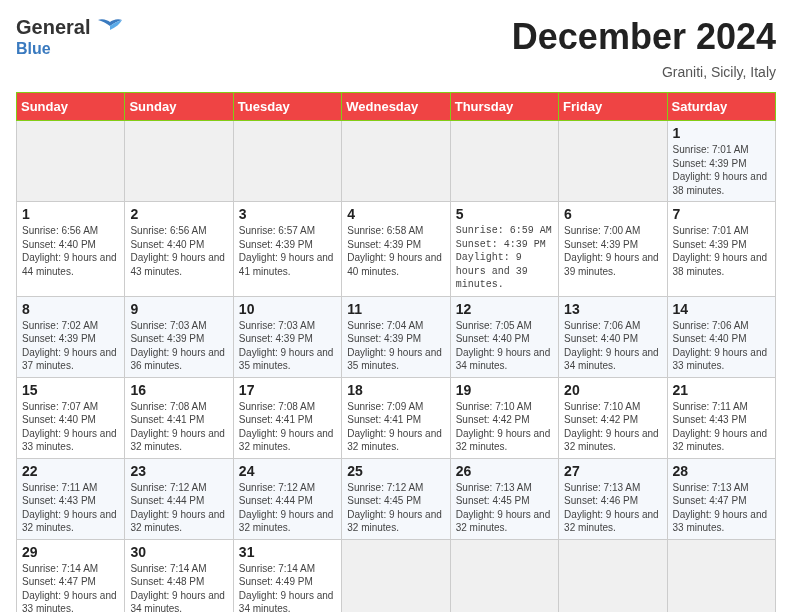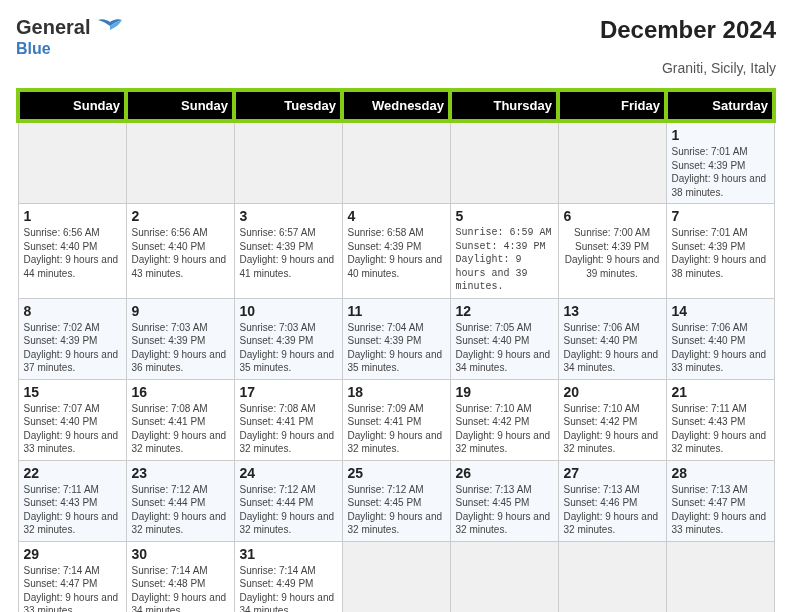--- a/index.html
+++ b/index.html
@@ -23,42 +23,42 @@
     }
     .logo-row {
       display: flex;
       align-items: center;
       gap: 4px;
     }
     .title-block {
       text-align: right;
     }
     .month-title {
-      font-size: 24px;
+      font-size: 36px;
       font-weight: bold;
       color: #222;
     }
     .location {
       font-size: 14px;
       color: #555;
-      margin-top: 16px;
+      margin-top: 6px;
     }
     table {
       width: 100%;
       border-collapse: collapse;
       table-layout: fixed;
     }
     thead tr th {
-      background-color: #000000;
+      background-color: #ef4444;
       color: white;
       font-size: 13px;
       font-weight: bold;
       padding: 6px 4px;
-      text-align: right;
-      border: 4px solid #84cc16;
+      text-align: left;
+      border: 1px solid #84cc16;
     }
     tbody tr td {
       border: 1px solid #ccc;
       vertical-align: top;
       padding: 4px 5px;
       font-size: 10.5px;
       color: #333;
       height: 80px;
       background: #fff;
     }
@@ -161,21 +161,21 @@
 Daylight: 9 hours and 40 minutes.</div>
         </td>
         <td>
           <span class="day-number">5</span>
           <div class="cell-content" style="white-space: pre-line; font-family: Liberation Mono, monospace;">Sunrise: 6:59 AM
 Sunset: 4:39 PM
 Daylight: 9 hours and 39 minutes.</div>
         </td>
         <td>
           <span class="day-number">6</span>
-          <div class="cell-content" style="white-space: pre-line; text-align: center;">Sunrise: 7:00 AM
+          <div class="cell-content" style="white-space: pre-line;">Sunrise: 7:00 AM
 Sunset: 4:39 PM
 Daylight: 9 hours and 39 minutes.</div>
         </td>
         <td>
           <span class="day-number">7</span>
           <div class="cell-content" style="white-space: pre-line;">Sunrise: 7:01 AM
 Sunset: 4:39 PM
 Daylight: 9 hours and 38 minutes.</div>
         </td>
       </tr>

